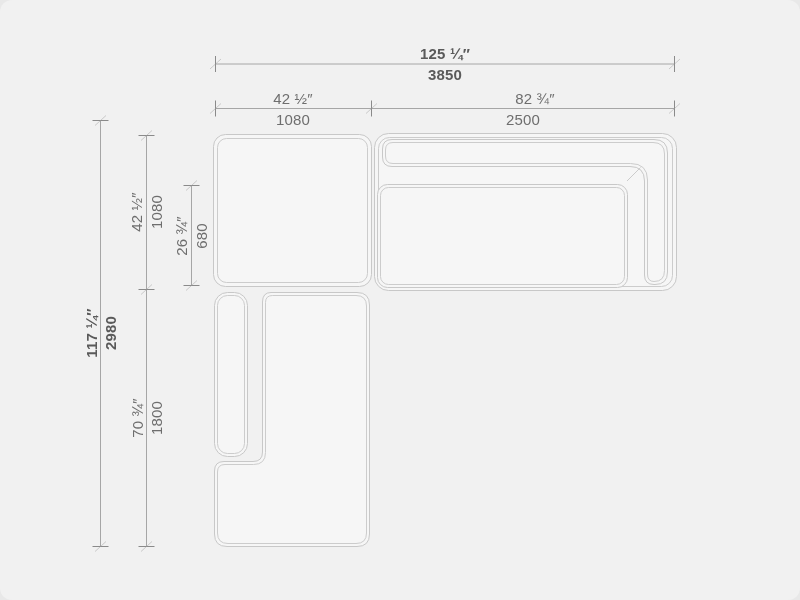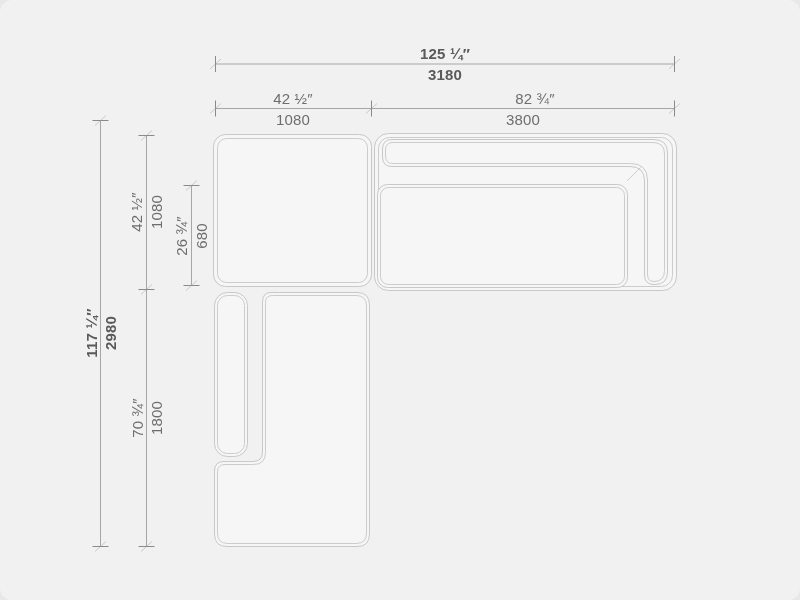--- a/index.html
+++ b/index.html
@@ -85,27 +85,27 @@
 
       <path class="tick" d="M 138.5,135.5 H 154.5 M 138.5,289.5 H 154.5 M 138.5,546.5 H 154.5"></path>
       <path class="tick-slash" d="M 141,140.5 L 152,130.5 M 141,294.5 L 152,284.5 M 141,551.5 L 152,541.5"></path>
 
       <path class="tick" d="M 183.5,185.5 H 199.5 M 183.5,285.5 H 199.5"></path>
       <path class="tick-slash" d="M 186,190.5 L 197,180.5 M 186,290.5 L 197,280.5"></path>
     </g>
   </svg>
 
   <div class="dim strong" style="left:445px;top:53px">125 ¼″</div>
-  <div class="dim strong" style="left:445px;top:74px">3180</div>
+  <div class="dim strong" style="left:445px;top:74px">3850</div>
 
   <div class="dim" style="left:293px;top:98px">42 ½″</div>
   <div class="dim" style="left:293px;top:119px">1080</div>
 
   <div class="dim" style="left:535px;top:98px">82 ¾″</div>
-  <div class="dim" style="left:523px;top:119px">3800</div>
+  <div class="dim" style="left:523px;top:119px">2500</div>
 
   <div class="dim strong vert" style="left:91px;top:333px">117 ¼″</div>
   <div class="dim strong vert" style="left:110px;top:333px">2980</div>
 
   <div class="dim vert" style="left:136px;top:212px">42 ½″</div>
   <div class="dim vert" style="left:156px;top:212px">1080</div>
 
   <div class="dim vert" style="left:181px;top:236px">26 ¾″</div>
   <div class="dim vert" style="left:201px;top:236px">680</div>
 

